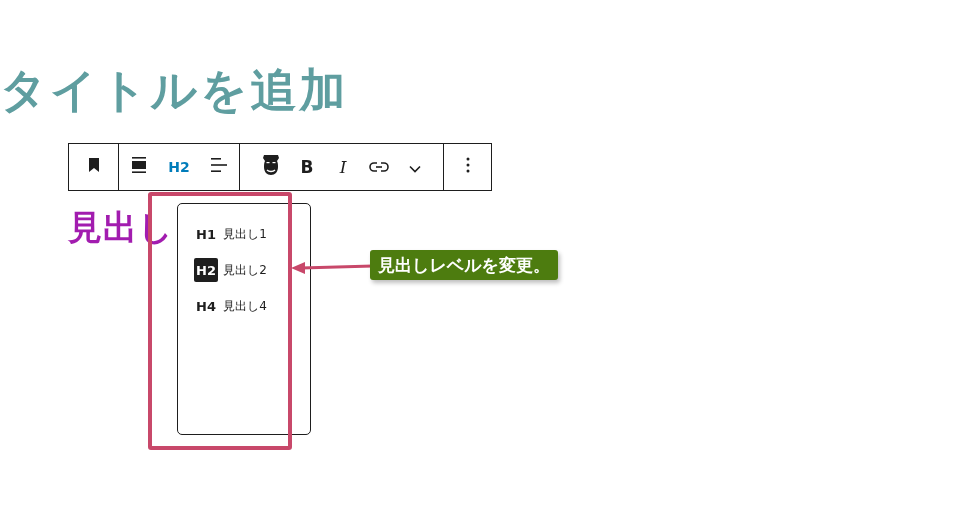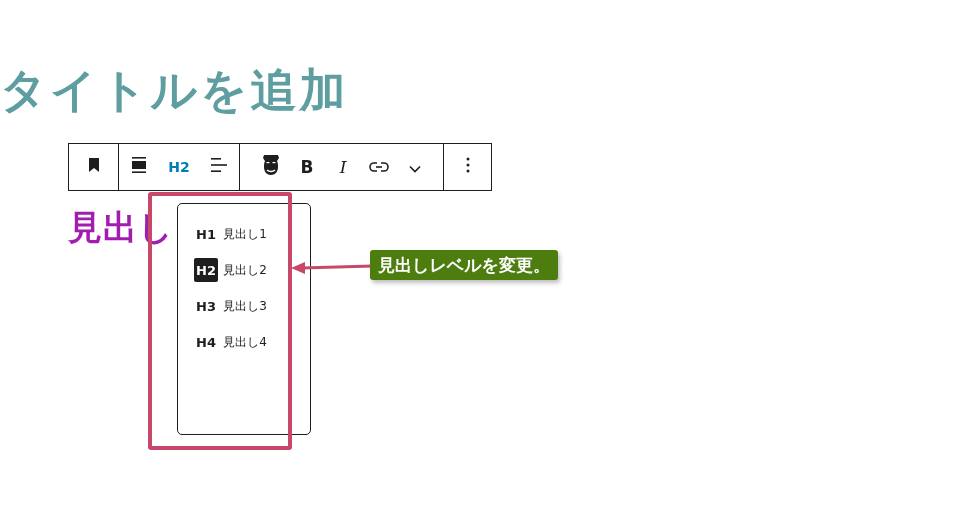--- a/index.html
+++ b/index.html
@@ -155,24 +155,20 @@
 <div class="dropdown">
   <div class="dd-item">
     <span class="dd-level">H1</span>
     <span class="dd-text">見出し1</span>
   </div>
   <div class="dd-item active">
     <span class="dd-level">H2</span>
     <span class="dd-text">見出し2</span>
   </div>
   <div class="dd-item">
-    <span class="dd-level">H3</span>
-    <span class="dd-text">見出し3</span>
-  </div>
-  <div class="dd-item">
     <span class="dd-level">H4</span>
     <span class="dd-text">見出し4</span>
   </div>
 </div>
 
 <div class="highlight-box"></div>
 
 <svg class="arrow" width="82" height="20" viewBox="0 0 82 20">
   <line x1="10" y1="10" x2="82" y2="8" stroke="#c8486a" stroke-width="3"></line>
   <path d="M0 10 L14 4 L14 16 Z" fill="#c8486a"></path>

